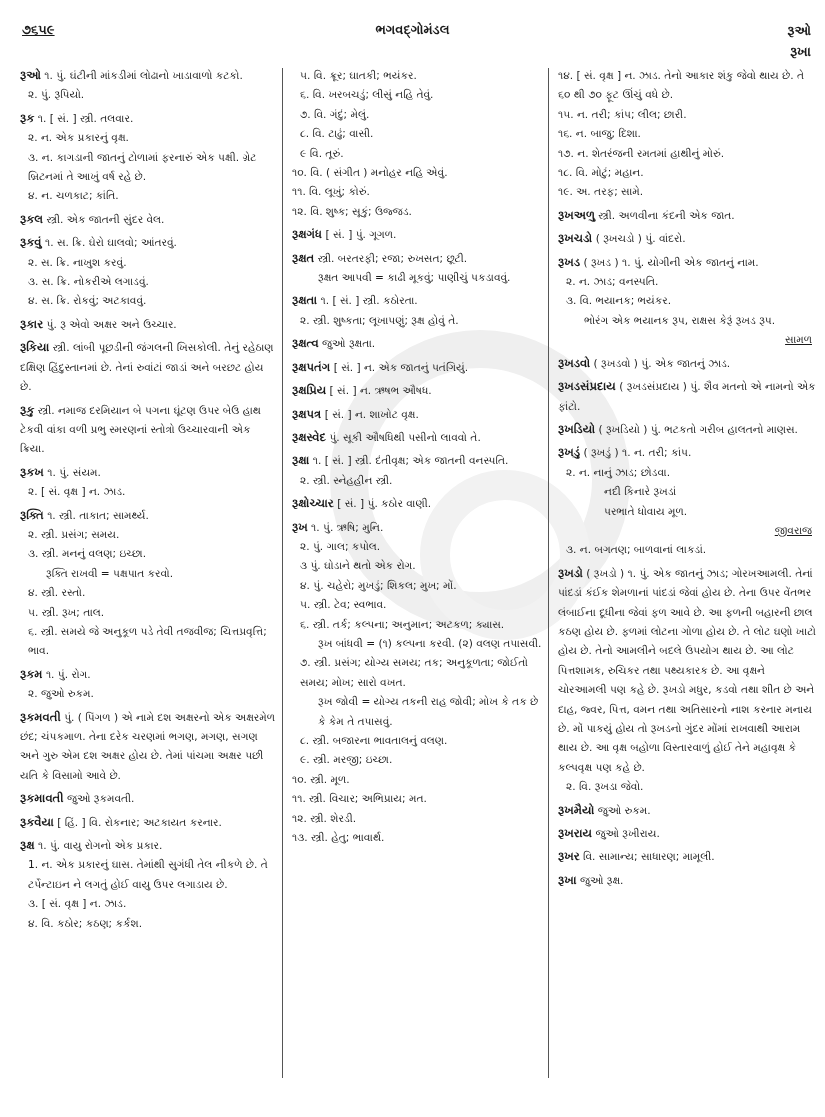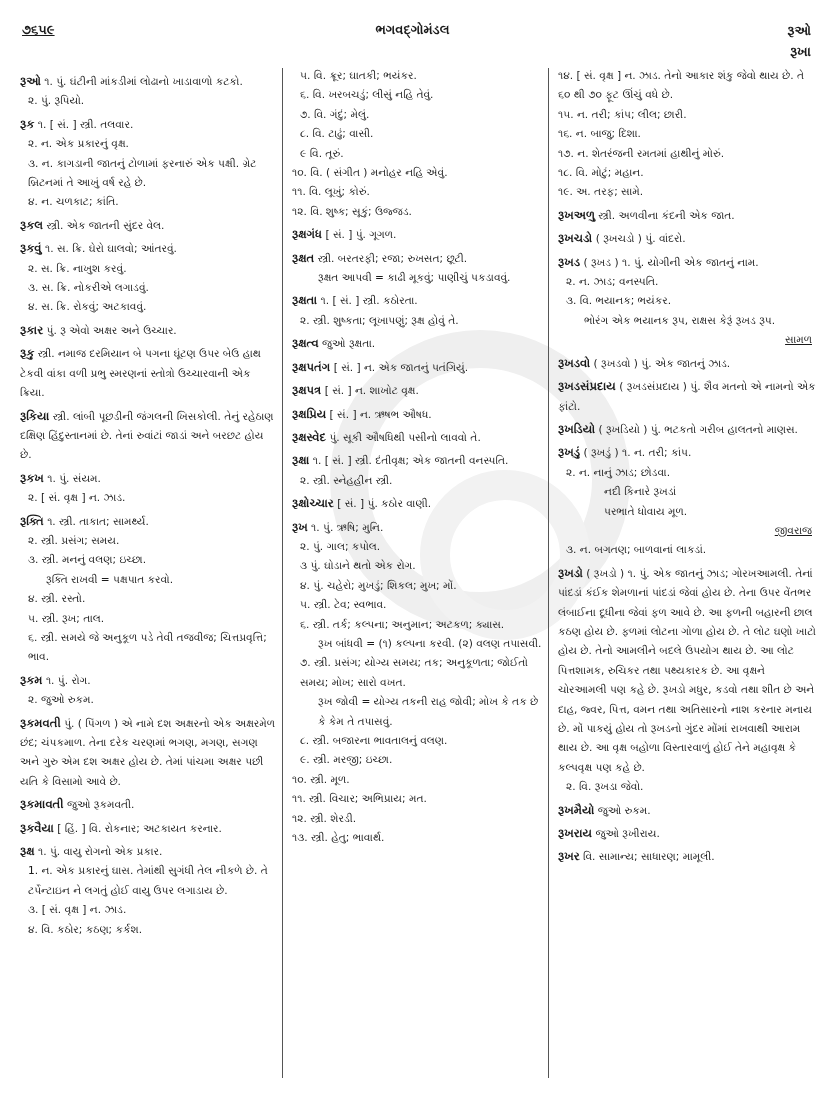--- a/index.html
+++ b/index.html
@@ -16,21 +16,21 @@
     position: absolute; left: 420px; top: 470px; width: 170px; height: 170px;
     border-radius: 50%; border: 30px solid #f2f2f2; box-sizing: border-box;
     pointer-events: none; z-index: 0;
   }
   .header { position: absolute; top: 18px; left: 0; width: 825px; height: 50px; z-index: 1; }
   .page-no { position: absolute; left: 22px; top: 4px; font-size: 13px; font-weight: bold; text-decoration: underline; }
   .running-title { position: absolute; left: 0; width: 825px; text-align: center; top: 4px; font-size: 13px; font-weight: bold; }
   .guide-words { position: absolute; right: 14px; top: 2px; text-align: right; font-size: 13px; font-weight: bold; line-height: 21px; }
   .columns { position: absolute; top: 66px; left: 0; width: 825px; height: 1040px; z-index: 1; }
   .col { position: absolute; top: 0; font-size: 10.6px; line-height: 19.4px; }
-  .col-1 { left: 20px; width: 256px; margin-top: 6px; }
+  .col-1 { left: 20px; width: 256px; }
   .col-2 { left: 292px; width: 250px; }
   .col-3 { left: 558px; width: 258px; }
   .divider { position: absolute; top: 2px; width: 1px; background: #555; }
   .divider-1 { left: 282px; height: 1010px; }
   .divider-2 { left: 548px; height: 1010px; }
   .entry { margin: 0 0 4px 0; }
   .head { font-weight: bold; font-size: 11.6px; }
   .body { }
   .sense { padding-left: 8px; }
   .ex { padding-left: 26px; }
@@ -70,24 +70,24 @@
       <div class="entry">
         <div class="body"><span class="head">રૂકવું</span> <span>૧. સ. ક્રિ. ઘેરો ઘાલવો; આંતરવું.</span></div>
         <div class="sense"><span>૨. સ. ક્રિ. નાખુશ કરવું.</span></div>
         <div class="sense"><span>૩. સ. ક્રિ. નોકરીએ લગાડવું.</span></div>
         <div class="sense"><span>૪. સ. ક્રિ. રોકવું; અટકાવવું.</span></div>
       </div>
       <div class="entry">
         <div class="body"><span class="head">રૂકાર</span> <span>પું. રૂ એવો અક્ષર અને ઉચ્ચાર.</span></div>
       </div>
       <div class="entry">
+        <div class="body"><span class="head">રૂકિયા</span> <span>સ્ત્રી. લાંબી પૂછડીની જંગલની ખિસકોલી. તેનું રહેઠાણ દક્ષિણ હિંદુસ્તાનમાં છે. તેનાં રુવાંટાં જાડાં અને બરછટ હોય છે.</span></div>
+      </div>
+      <div class="entry">
         <div class="body"><span class="head">રૂકુ</span> <span>સ્ત્રી. નમાજ દરમિયાન બે પગના ઘૂંટણ ઉપર બેઉ હાથ ટેકવી વાંકા વળી પ્રભુ સ્મરણનાં સ્તોત્રો ઉચ્ચારવાની એક ક્રિયા.</span></div>
-      </div>
-      <div class="entry">
-        <div class="body"><span class="head">રૂકિયા</span> <span>સ્ત્રી. લાંબી પૂછડીની જંગલની ખિસકોલી. તેનું રહેઠાણ દક્ષિણ હિંદુસ્તાનમાં છે. તેનાં રુવાંટાં જાડાં અને બરછટ હોય છે.</span></div>
       </div>
       <div class="entry">
         <div class="body"><span class="head">રૂકખ</span> <span>૧. પું. સંયમ.</span></div>
         <div class="sense"><span>૨. [ સં. વૃક્ષ ] ન. ઝાડ.</span></div>
       </div>
       <div class="entry">
         <div class="body"><span class="head">રૂક્તિ</span> <span>૧. સ્ત્રી. તાકાત; સામર્થ્ય.</span></div>
         <div class="sense"><span>૨. સ્ત્રી. પ્રસંગ; સમય.</span></div>
         <div class="sense"><span>૩. સ્ત્રી. મનનું વલણ; ઇચ્છા.</span></div>
         <div class="ex"><span>રૂક્તિ રાખવી = પક્ષપાત કરવો.</span></div>
@@ -138,24 +138,24 @@
         <div class="body"><span class="head">રૂક્ષતા</span> <span>૧. [ સં. ] સ્ત્રી. કઠોરતા.</span></div>
         <div class="sense"><span>૨. સ્ત્રી. શુષ્કતા; લૂખાપણું; રૂક્ષ હોવું તે.</span></div>
       </div>
       <div class="entry">
         <div class="body"><span class="head">રૂક્ષત્વ</span> <span>જુઓ રૂક્ષતા.</span></div>
       </div>
       <div class="entry">
         <div class="body"><span class="head">રૂક્ષપતંગ</span> <span>[ સં. ] ન. એક જાતનું પતંગિયું.</span></div>
       </div>
       <div class="entry">
+        <div class="body"><span class="head">રૂક્ષપ્રિય</span> <span>[ સં. ] ન. ઋષભ ઔષધ.</span></div>
+      </div>
+      <div class="entry">
         <div class="body"><span class="head">રૂક્ષપત્ર</span> <span>[ સં. ] ન. શાખોટ વૃક્ષ.</span></div>
-      </div>
-      <div class="entry">
-        <div class="body"><span class="head">રૂક્ષપ્રિય</span> <span>[ સં. ] ન. ઋષભ ઔષધ.</span></div>
       </div>
       <div class="entry">
         <div class="body"><span class="head">રૂક્ષસ્વેદ</span> <span>પું. સૂકી ઔષધિથી પસીનો લાવવો તે.</span></div>
       </div>
       <div class="entry">
         <div class="body"><span class="head">રૂક્ષા</span> <span>૧. [ સં. ] સ્ત્રી. દંતીવૃક્ષ; એક જાતની વનસ્પતિ.</span></div>
         <div class="sense"><span>૨. સ્ત્રી. સ્નેહહીન સ્ત્રી.</span></div>
       </div>
       <div class="entry">
         <div class="body"><span class="head">રૂક્ષોચ્ચાર</span> <span>[ સં. ] પું. કઠોર વાણી.</span></div>
@@ -224,14 +224,17 @@
       </div>
       <div class="entry">
         <div class="body"><span class="head">રૂખમૈયો</span> <span>જુઓ રુકમ.</span></div>
       </div>
       <div class="entry">
         <div class="body"><span class="head">રૂખરાય</span> <span>જુઓ રૂખીરાય.</span></div>
       </div>
       <div class="entry">
         <div class="body"><span class="head">રૂખર</span> <span>વિ. સામાન્ય; સાધારણ; મામૂલી.</span></div>
       </div>
+      <div class="entry">
+        <div class="body"><span class="head">રૂખા</span> <span>જુઓ રૂક્ષ.</span></div>
+      </div>
     </div>
 </div>
 
 </body></html>

